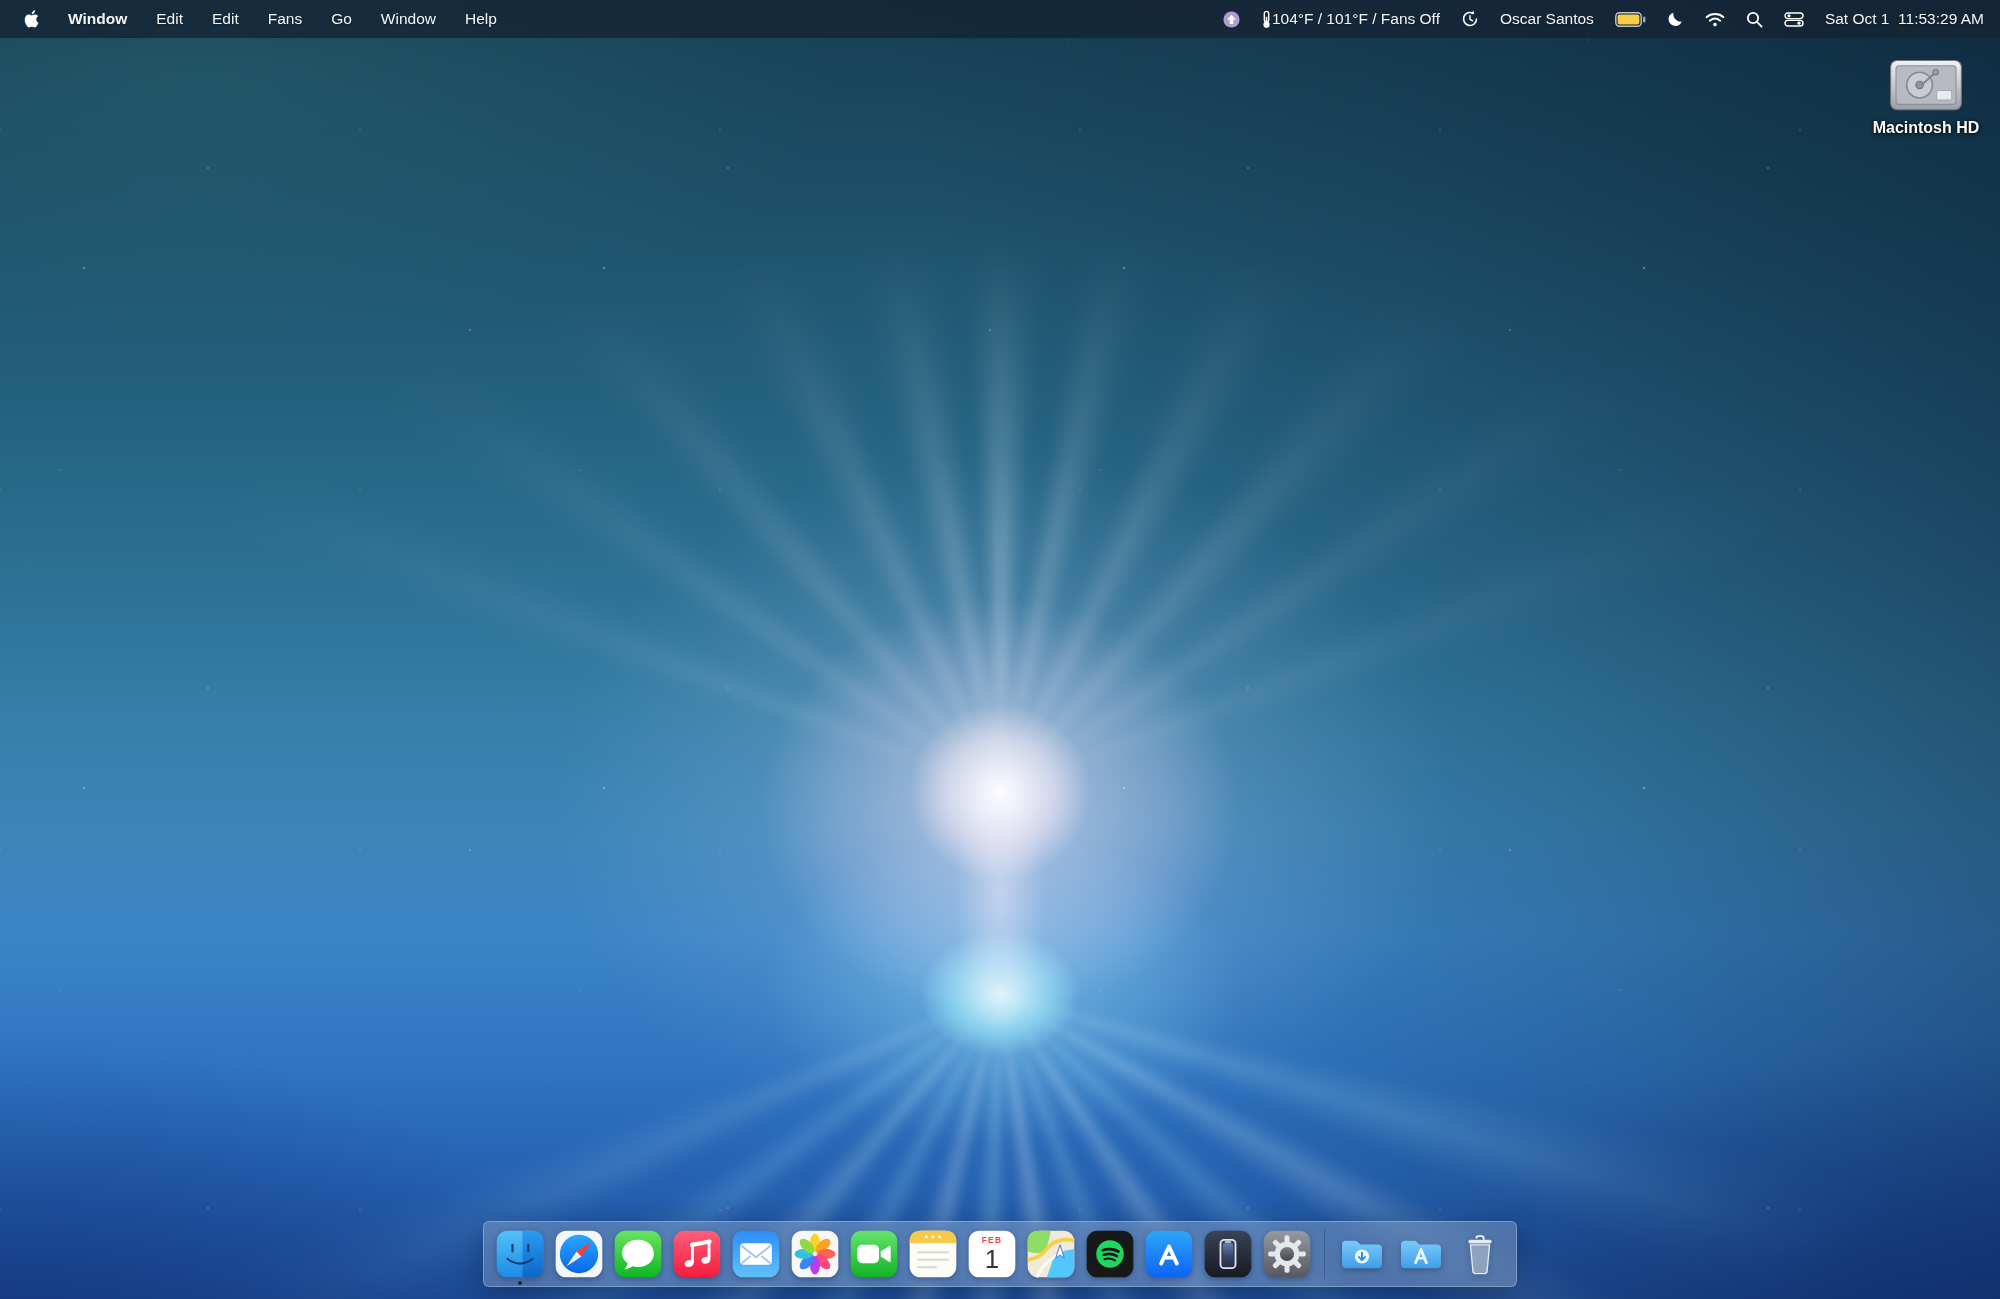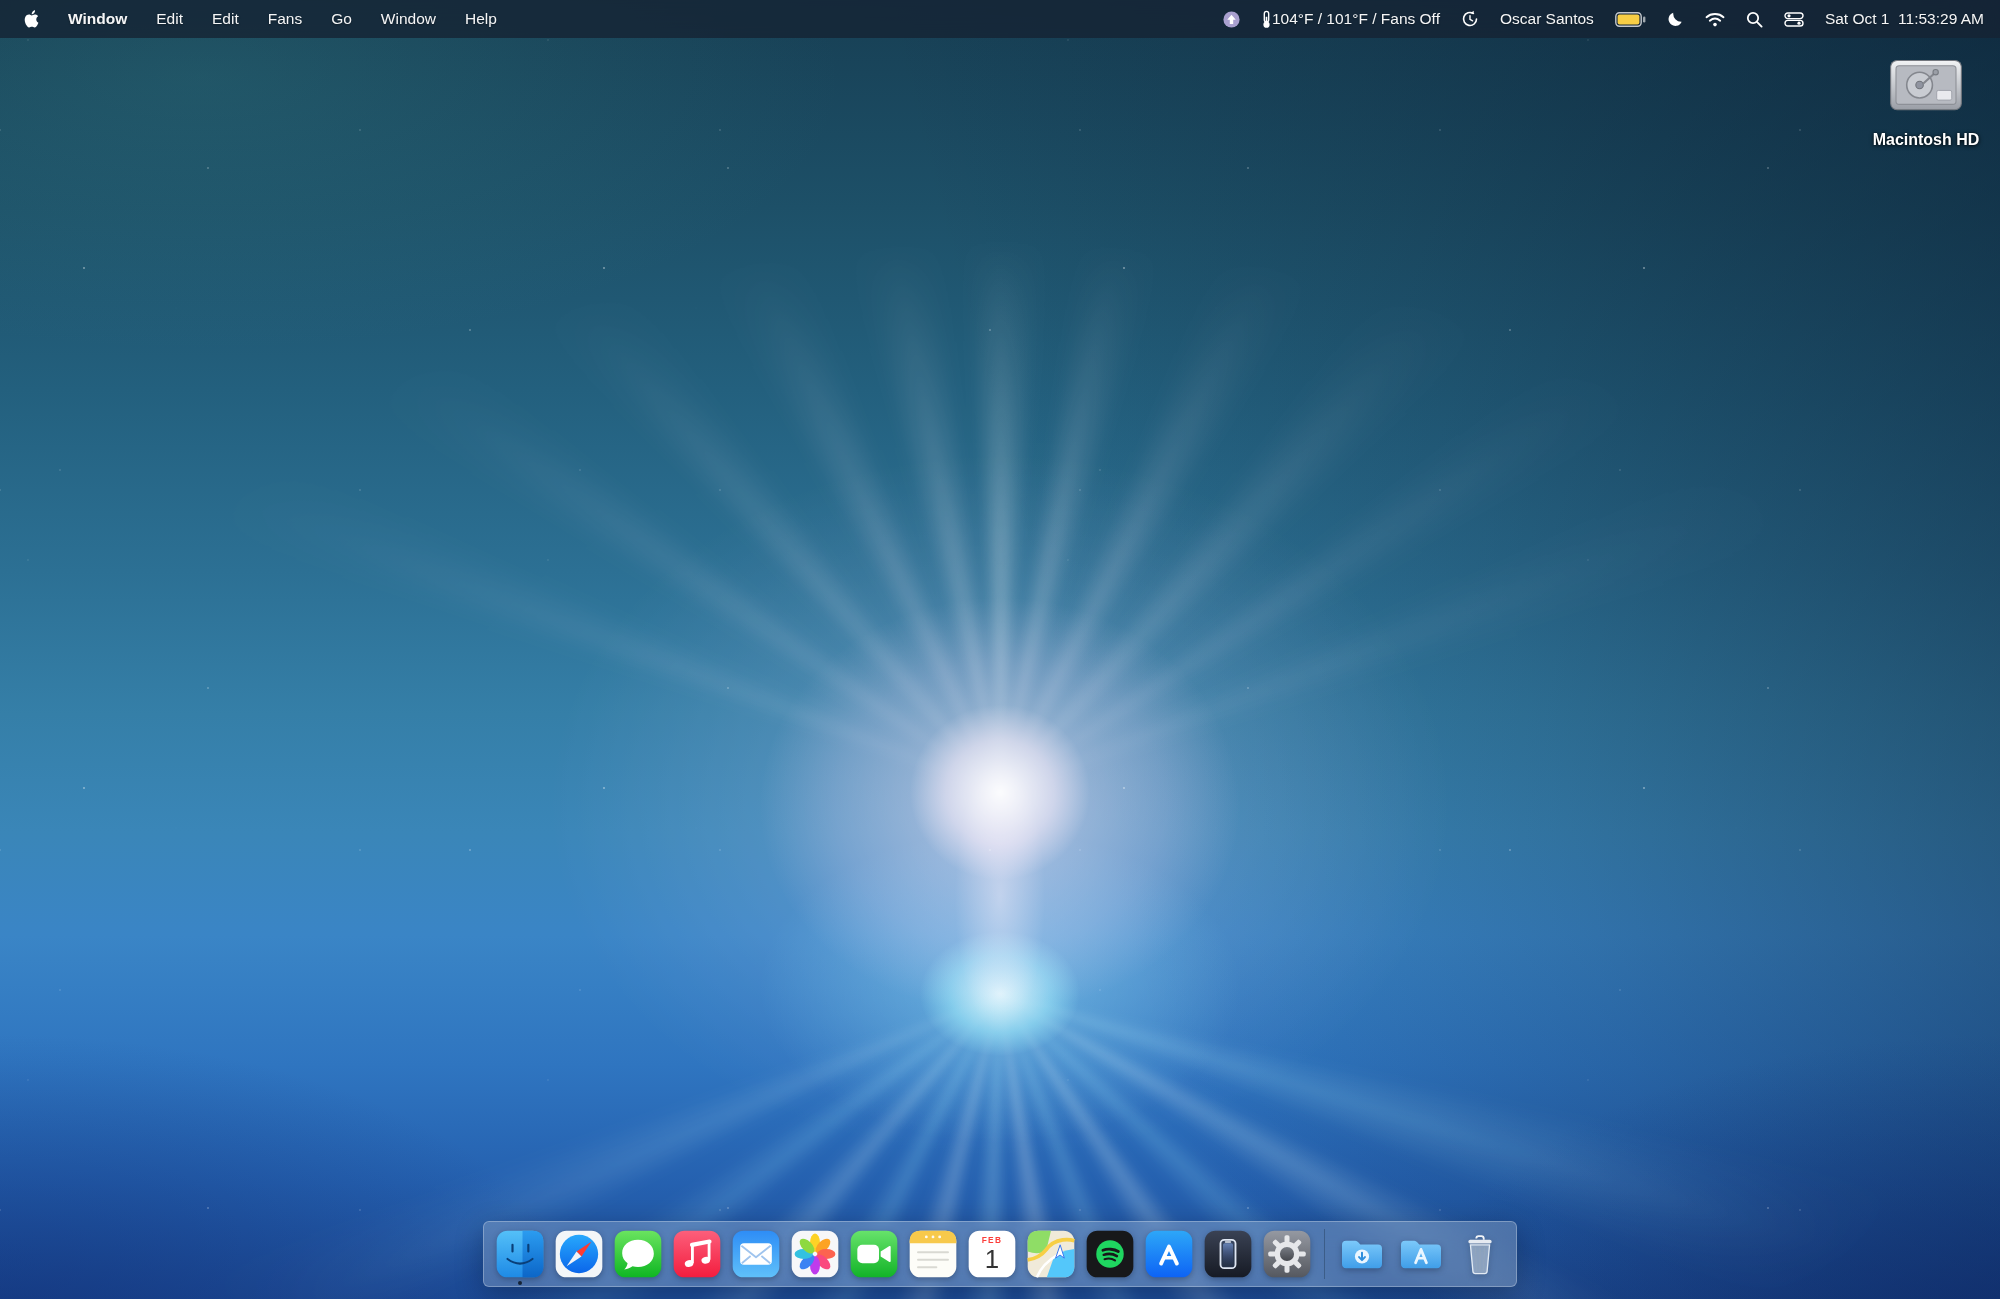--- a/index.html
+++ b/index.html
@@ -94,21 +94,21 @@
   .mb-left { display:flex; align-items:center; gap:29px; }
   .mb-right { display:flex; align-items:center; gap:21px; }
   .mb-item { cursor:default; text-shadow:0 1px 2px rgba(0,0,0,.35); }
   .mb-bold { font-weight:700; }
   .mb-icon { display:flex; align-items:center; }
   .fan-group { display:flex; align-items:center; }
   .clock { white-space:pre; }
 
   
   .desktop-icon { position:absolute; top:54px; right:12px; width:124px; z-index:10;
-    display:flex; flex-direction:column; align-items:center; gap:17px; cursor:default; }
+    display:flex; flex-direction:column; align-items:center; gap:5px; cursor:default; }
   .hd-label { font-size:16px; font-weight:700; color:#fff;
     text-shadow:0 1px 4px rgba(0,0,0,.85), 0 0 2px rgba(0,0,0,.6); text-align:center; }
 
   
   .dock { position:absolute; bottom:12px; left:50%; transform:translateX(-50%); z-index:20;
     display:flex; align-items:center; gap:9px; padding:7px 11px;
     background:rgba(185,200,215,.30); border:1px solid rgba(255,255,255,.28);
     border-radius:6px; backdrop-filter:blur(28px);
     box-shadow:0 8px 28px rgba(0,10,25,.30); }
   .dock-item { position:relative; width:50px; height:50px; }

